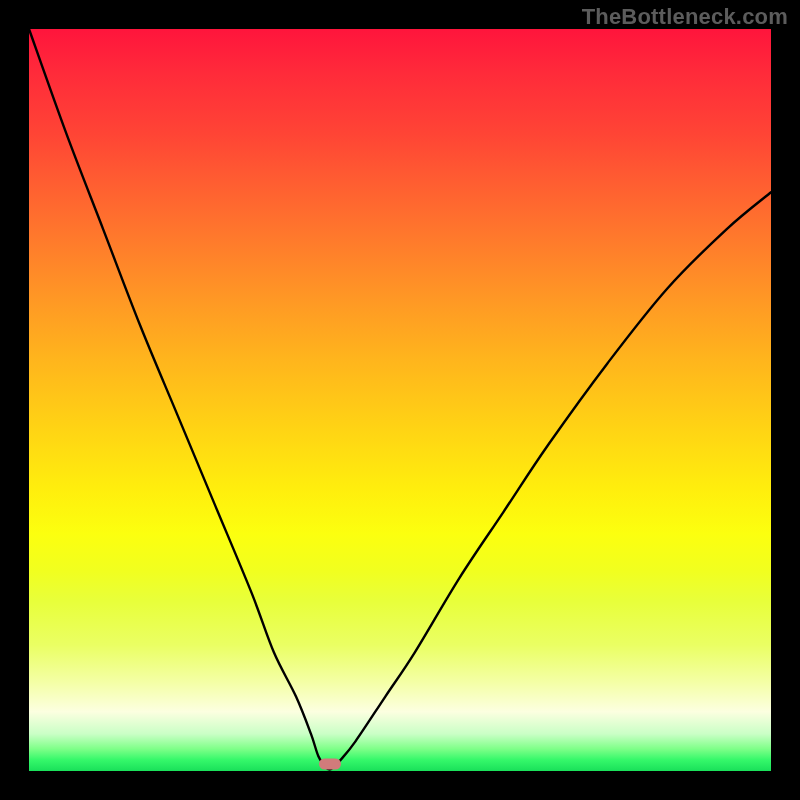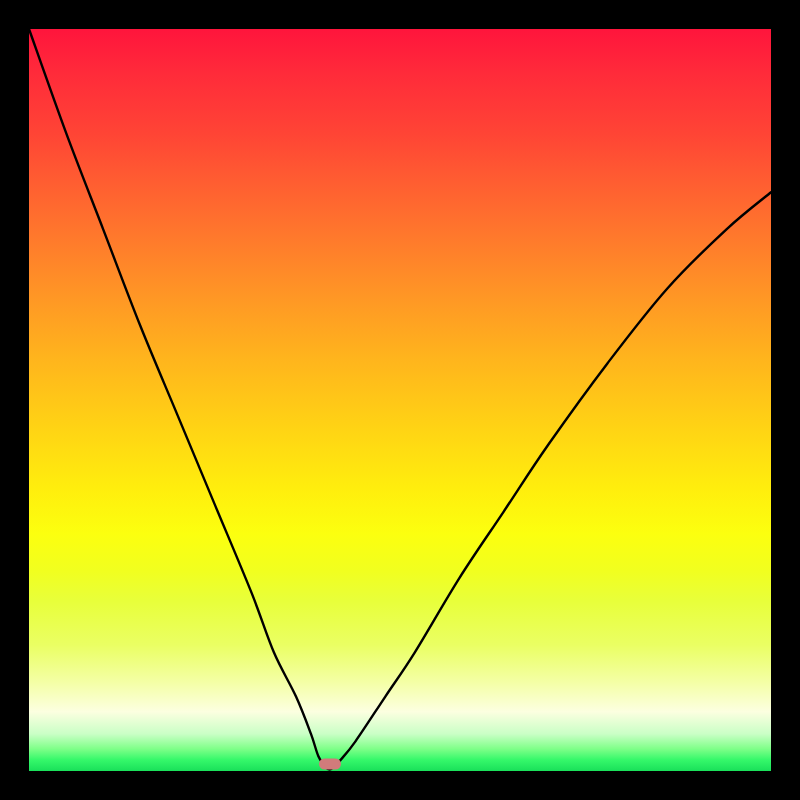--- a/index.html
+++ b/index.html
@@ -70,19 +70,20 @@
     fill: none;
     stroke: #000;
     stroke-width: 2.4;
     stroke-linecap: round;
   }
 </style>
 </head>
 <body>
 
 <div class="outer">
+  <div class="watermark">TheBottleneck.com</div>
   <div class="plot">
     <svg class="curve" viewBox="0 0 742 742" preserveAspectRatio="none">
       <path d="M 0.00 0.00 C 6.18 17.31, 24.73 70.49, 37.10 103.88 C 49.47 137.27, 61.83 168.19, 74.20 200.34 C 86.57 232.49, 98.93 265.88, 111.30 296.80 C 123.67 327.72, 136.03 356.16, 148.40 385.84 C 160.77 415.52, 173.13 445.20, 185.50 474.88 C 197.87 504.56, 212.71 539.19, 222.60 563.92 C 232.49 588.65, 237.44 605.97, 244.86 623.28 C 252.28 640.59, 260.94 654.20, 267.12 667.80 C 273.30 681.40, 278.25 695.01, 281.96 704.90 C 285.67 714.79, 286.91 721.60, 289.38 727.16 C 291.85 732.72, 294.94 736.06, 296.80 738.29 C 298.66 740.52, 299.27 740.52, 300.51 740.52 C 301.75 740.52, 302.37 739.90, 304.22 738.29 C 306.07 736.68, 307.93 735.20, 311.64 730.87 C 315.35 726.54, 319.06 722.83, 326.48 712.32 C 333.90 701.81, 346.27 682.64, 356.16 667.80 C 366.05 652.96, 373.47 643.07, 385.84 623.28 C 398.21 603.49, 415.52 572.58, 430.36 549.08 C 445.20 525.58, 460.04 504.56, 474.88 482.30 C 489.72 460.04, 502.09 440.25, 519.40 415.52 C 536.71 390.79, 558.97 359.87, 578.76 333.90 C 598.55 307.93, 618.33 281.96, 638.12 259.70 C 657.91 237.44, 680.17 216.42, 697.48 200.34 C 714.79 184.26, 734.58 169.42, 742.00 163.24"></path>
     </svg>
     <div class="marker" style="left: 300.51px; top: 734.58px;"></div>
   </div>
 </div>
 
 </body></html>

